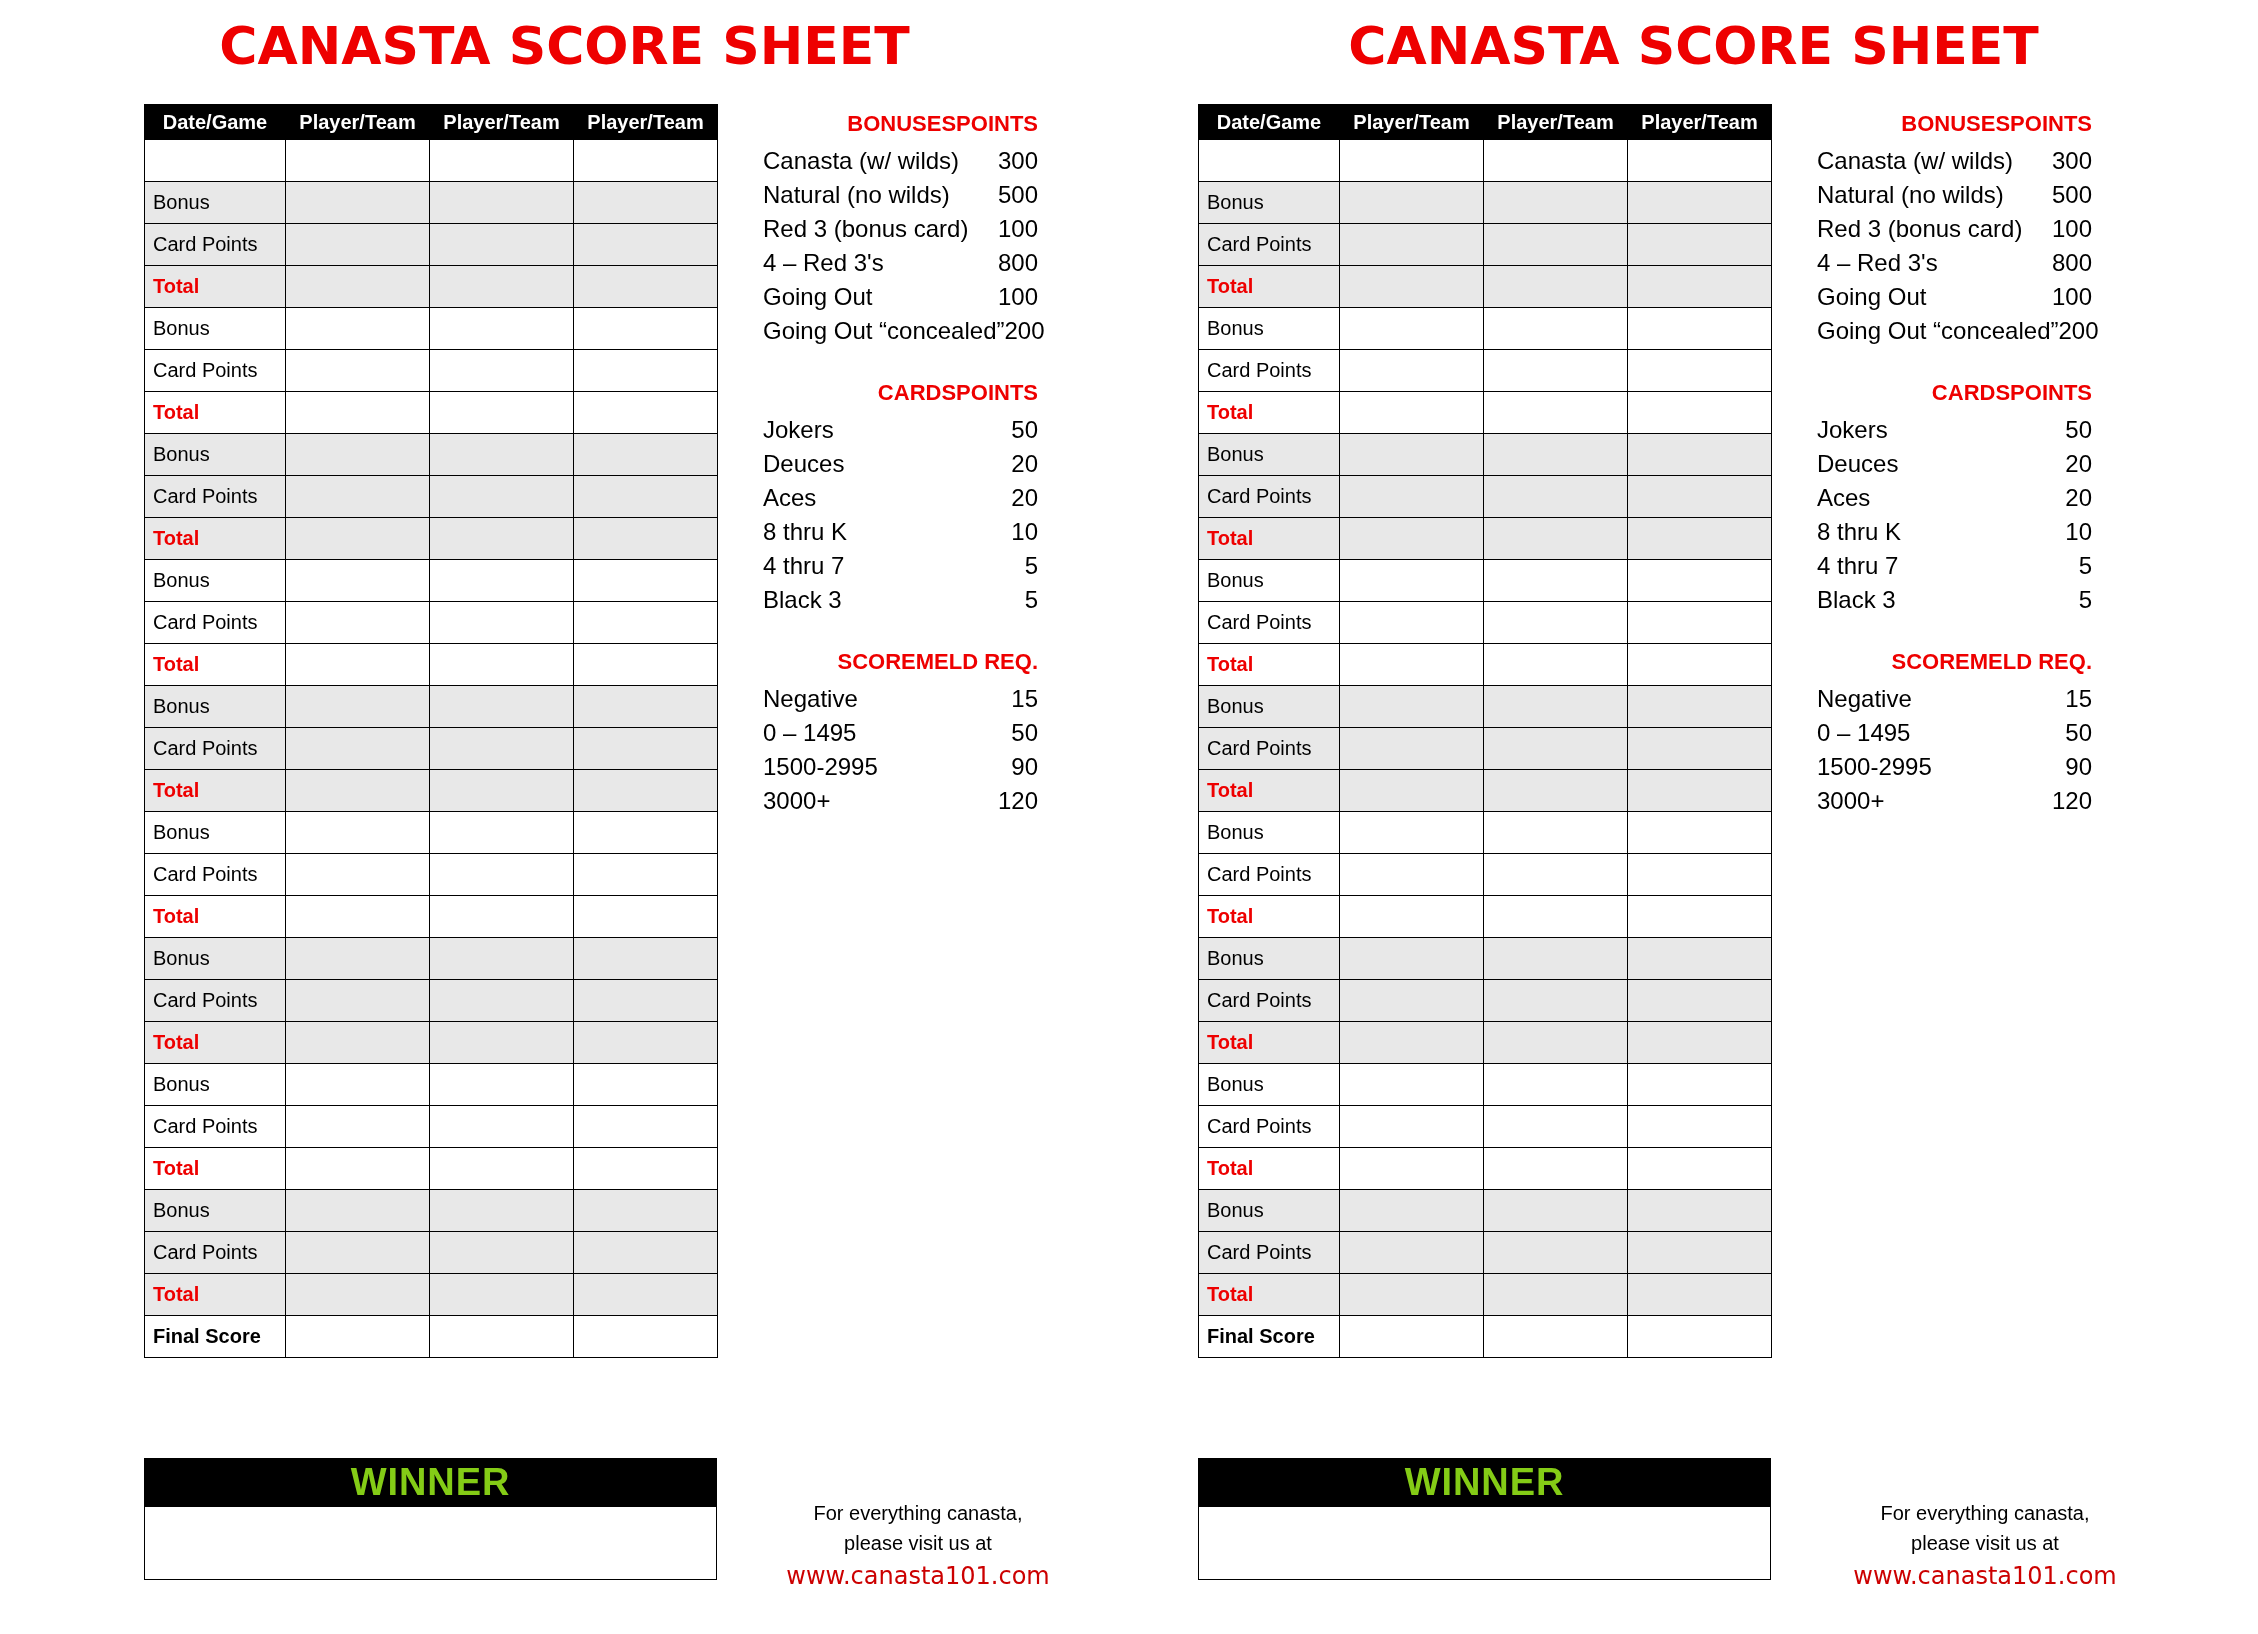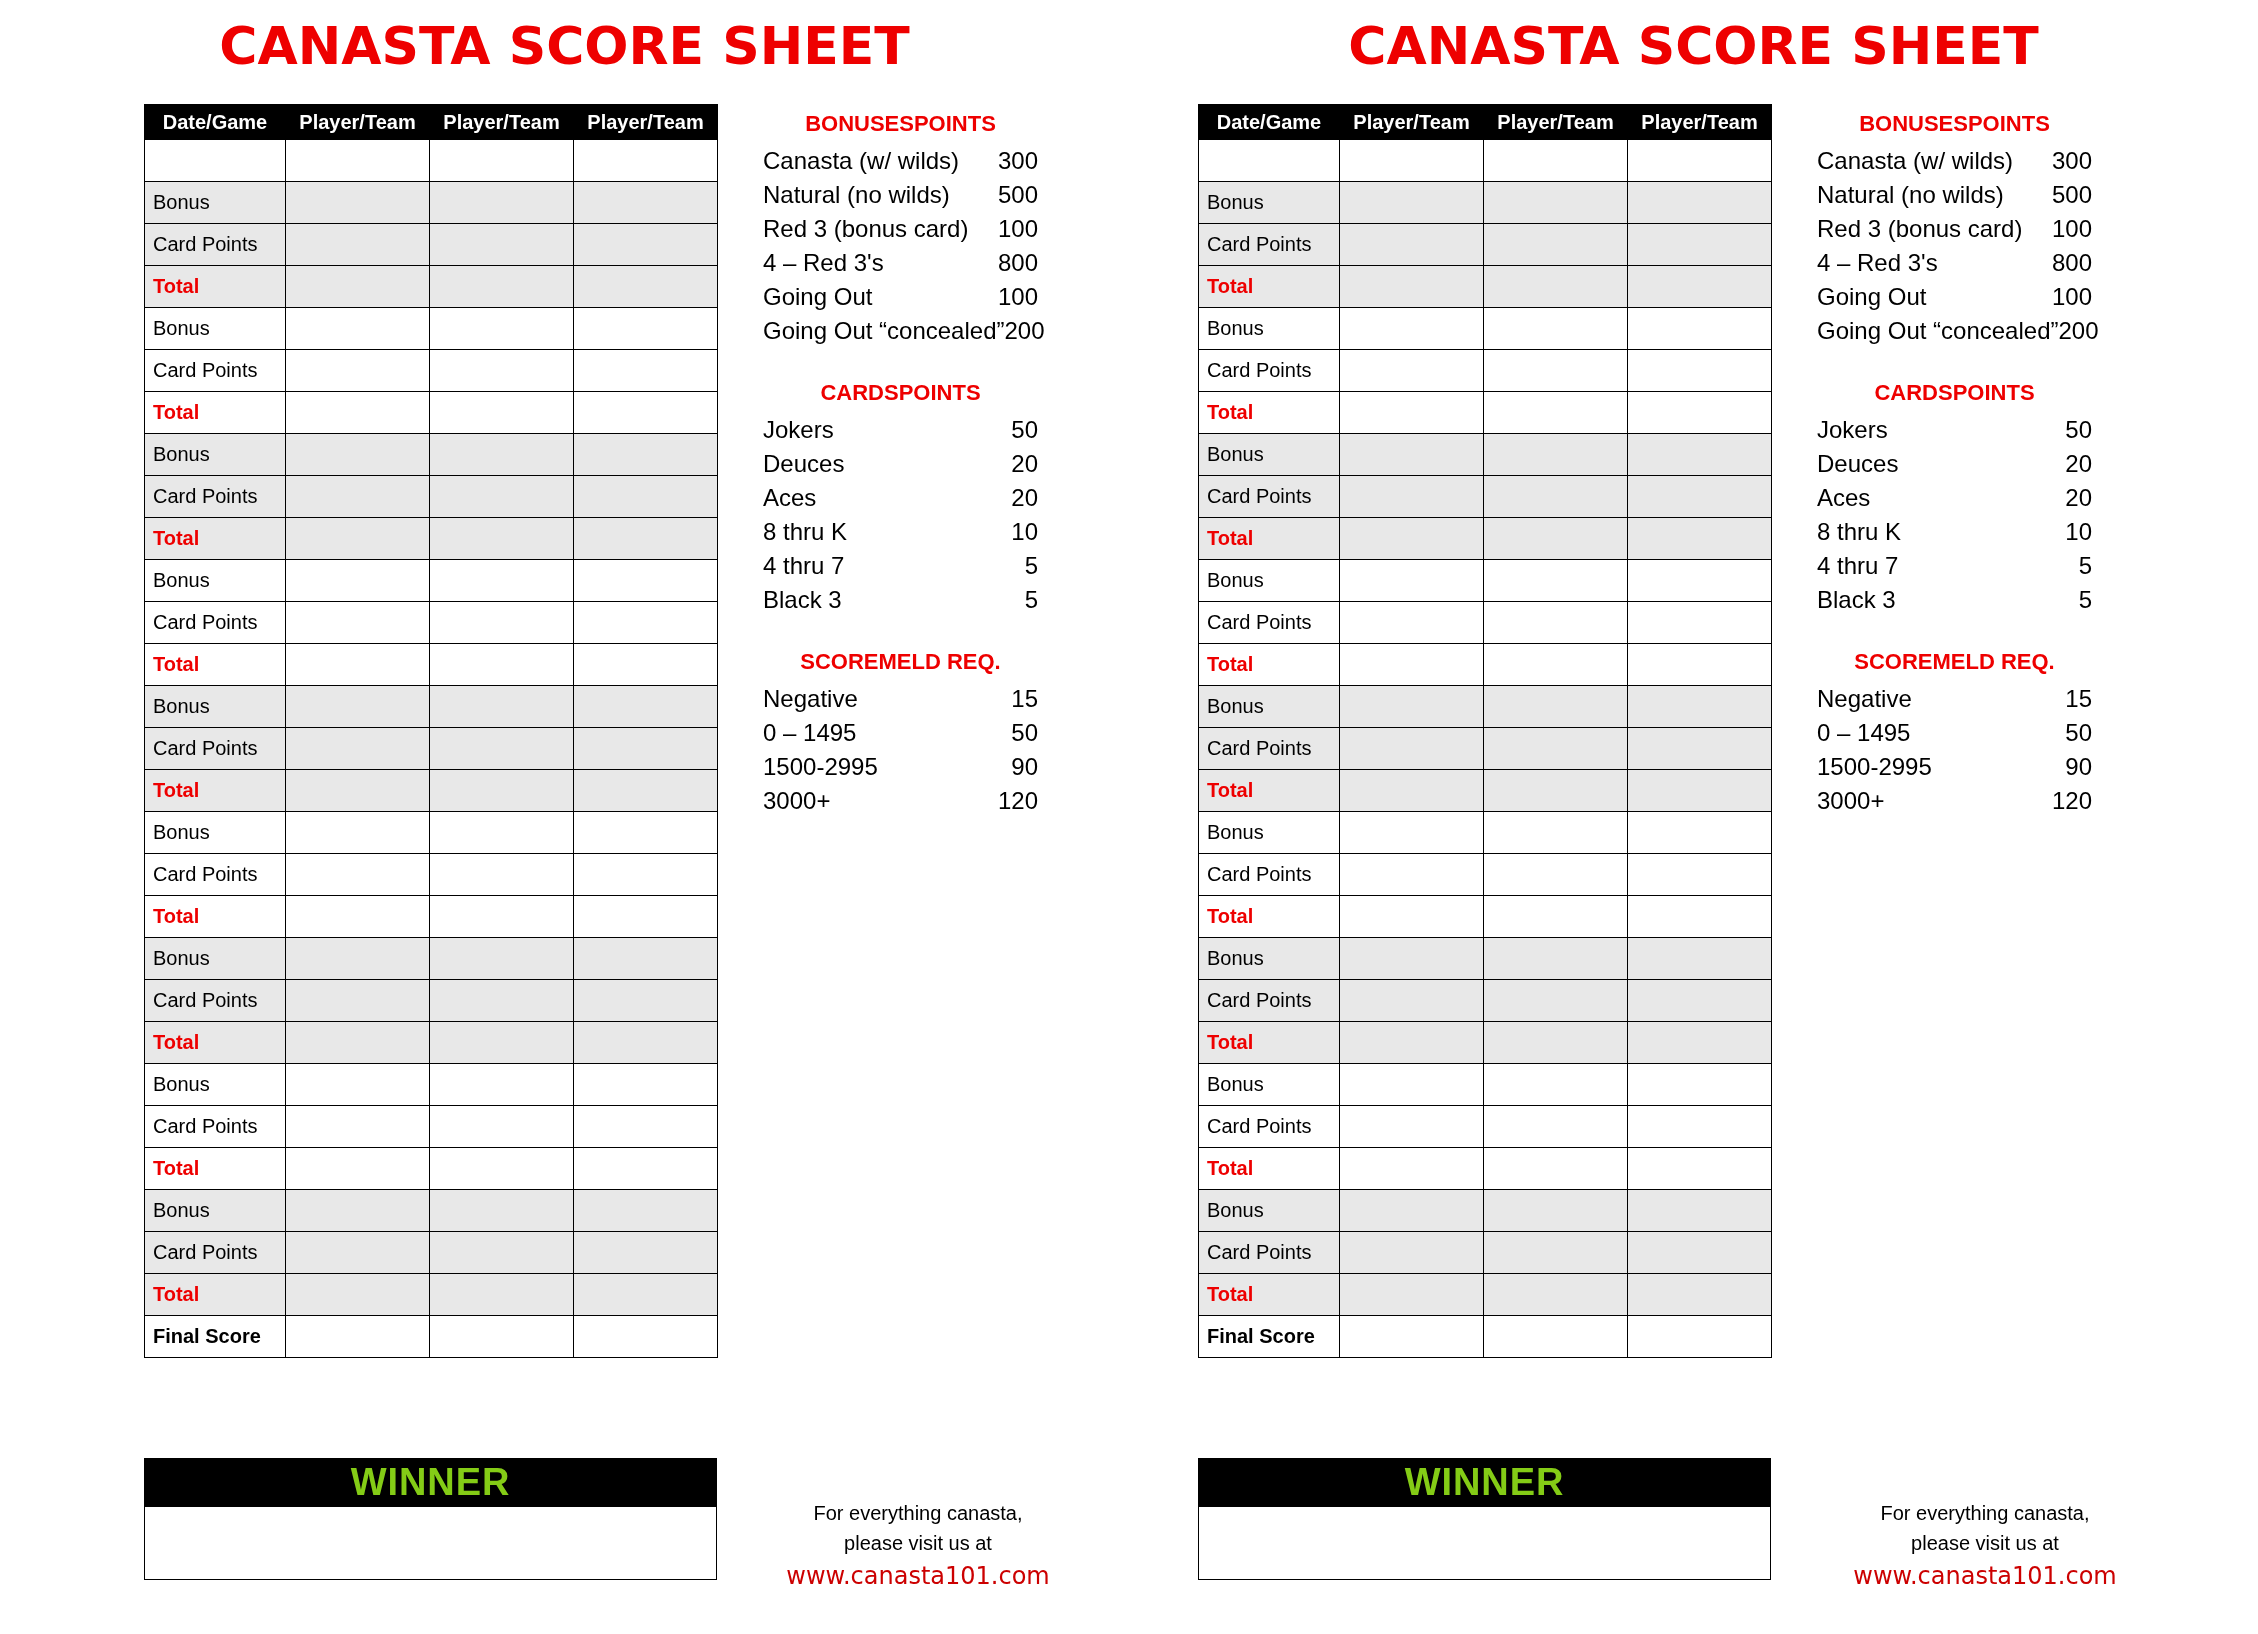--- a/index.html
+++ b/index.html
@@ -83,21 +83,21 @@
   td.final-label { font-weight: bold; }
 
   .legend {
     margin-left: 46px;
     width: 291px;
     padding-top: 7px;
   }
   .legend-section { margin-bottom: 32px; }
   .legend-head {
     display: flex;
-    justify-content: center;
+    justify-content: flex-end;
     color: #ee0000;
     font-weight: bold;
     font-size: 22px;
     margin-bottom: 7px;
   }
   .legend-head .l { text-align: left; }
   .legend-head .r { text-align: right; padding-right: 16px; }
   .legend-row {
     display: flex;
     justify-content: space-between;

